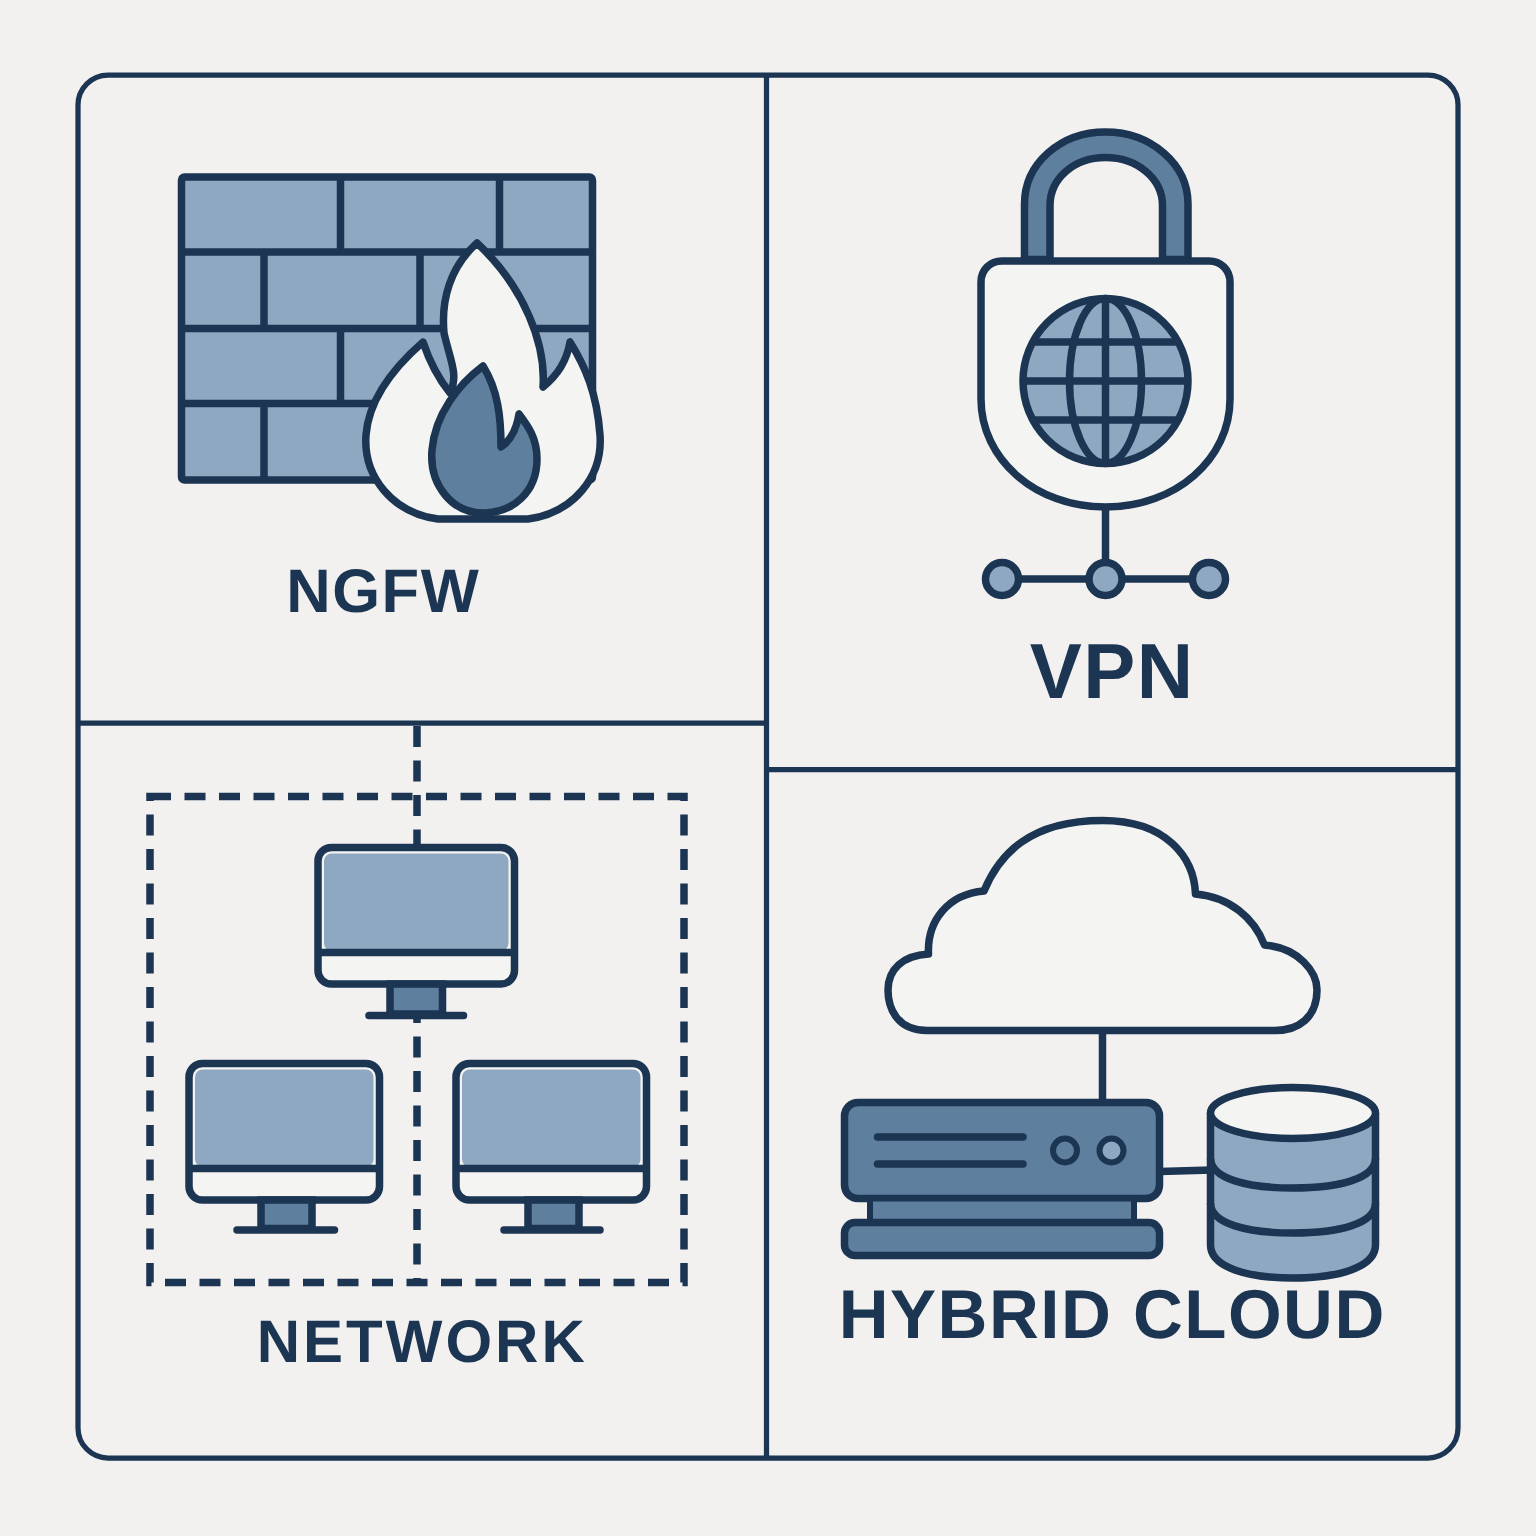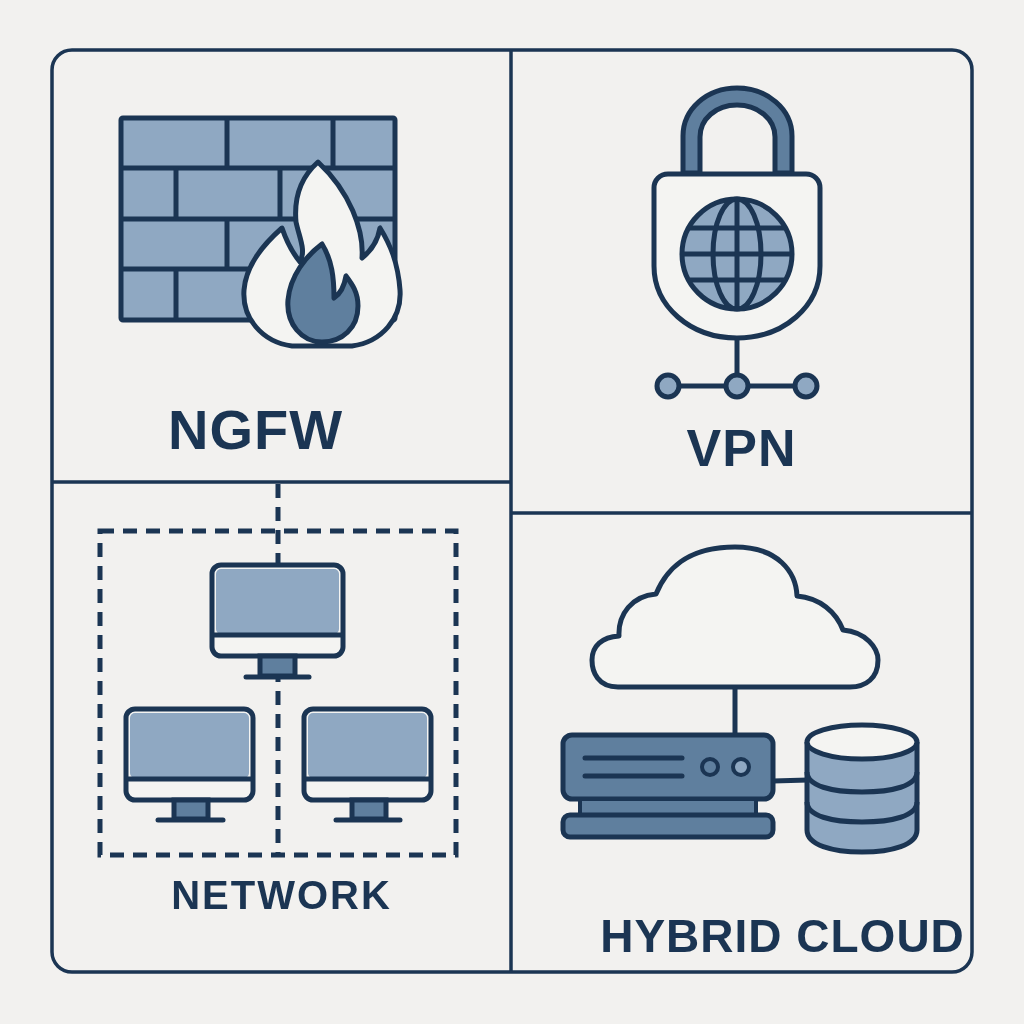--- a/index.html
+++ b/index.html
@@ -12,24 +12,24 @@
   }
   #stage { position: absolute; left: 0; top: 0; width: 1024px; height: 1024px; }
   .label {
     position: absolute;
     color: #1b3553;
     font-weight: 700;
     text-align: center;
     letter-spacing: 1px;
     font-family: "Liberation Sans", "DejaVu Sans", sans-serif;
   }
-  #lbl-ngfw { left: 52px; width: 407px; top: 364px; font-size: 56px; line-height: 60px; margin-top: 36px; }
+  #lbl-ngfw { left: 52px; width: 407px; top: 364px; font-size: 41px; line-height: 60px; }
   #lbl-vpn { left: 511px; width: 461px; top: 418px; font-size: 52px; line-height: 60px; }
   #lbl-netseg { left: 52px; width: 459px; top: 874px; font-size: 40px; line-height: 42px; letter-spacing: 2px; }
-  #lbl-hybrid { left: 511px; width: 461px; top: 908px; font-size: 46px; line-height: 56px; letter-spacing: 1px; padding-left: 41px; }
+  #lbl-hybrid { left: 511px; width: 461px; top: 848px; font-size: 46px; line-height: 56px; letter-spacing: 1px; }
 </style>
 </head>
 <body>
 
 <svg id="stage" viewBox="0 0 1024 1024" xmlns="http://www.w3.org/2000/svg">
 
   <rect x="52" y="50" width="920" height="922" rx="20" ry="20" fill="#f2f1ef" stroke="#1b3553" stroke-width="3.5"></rect>
 
   <line x1="511" y1="50" x2="511" y2="972" stroke="#1b3553" stroke-width="3.5"></line>
   <line x1="52" y1="482" x2="511" y2="482" stroke="#1b3553" stroke-width="3.5"></line>

